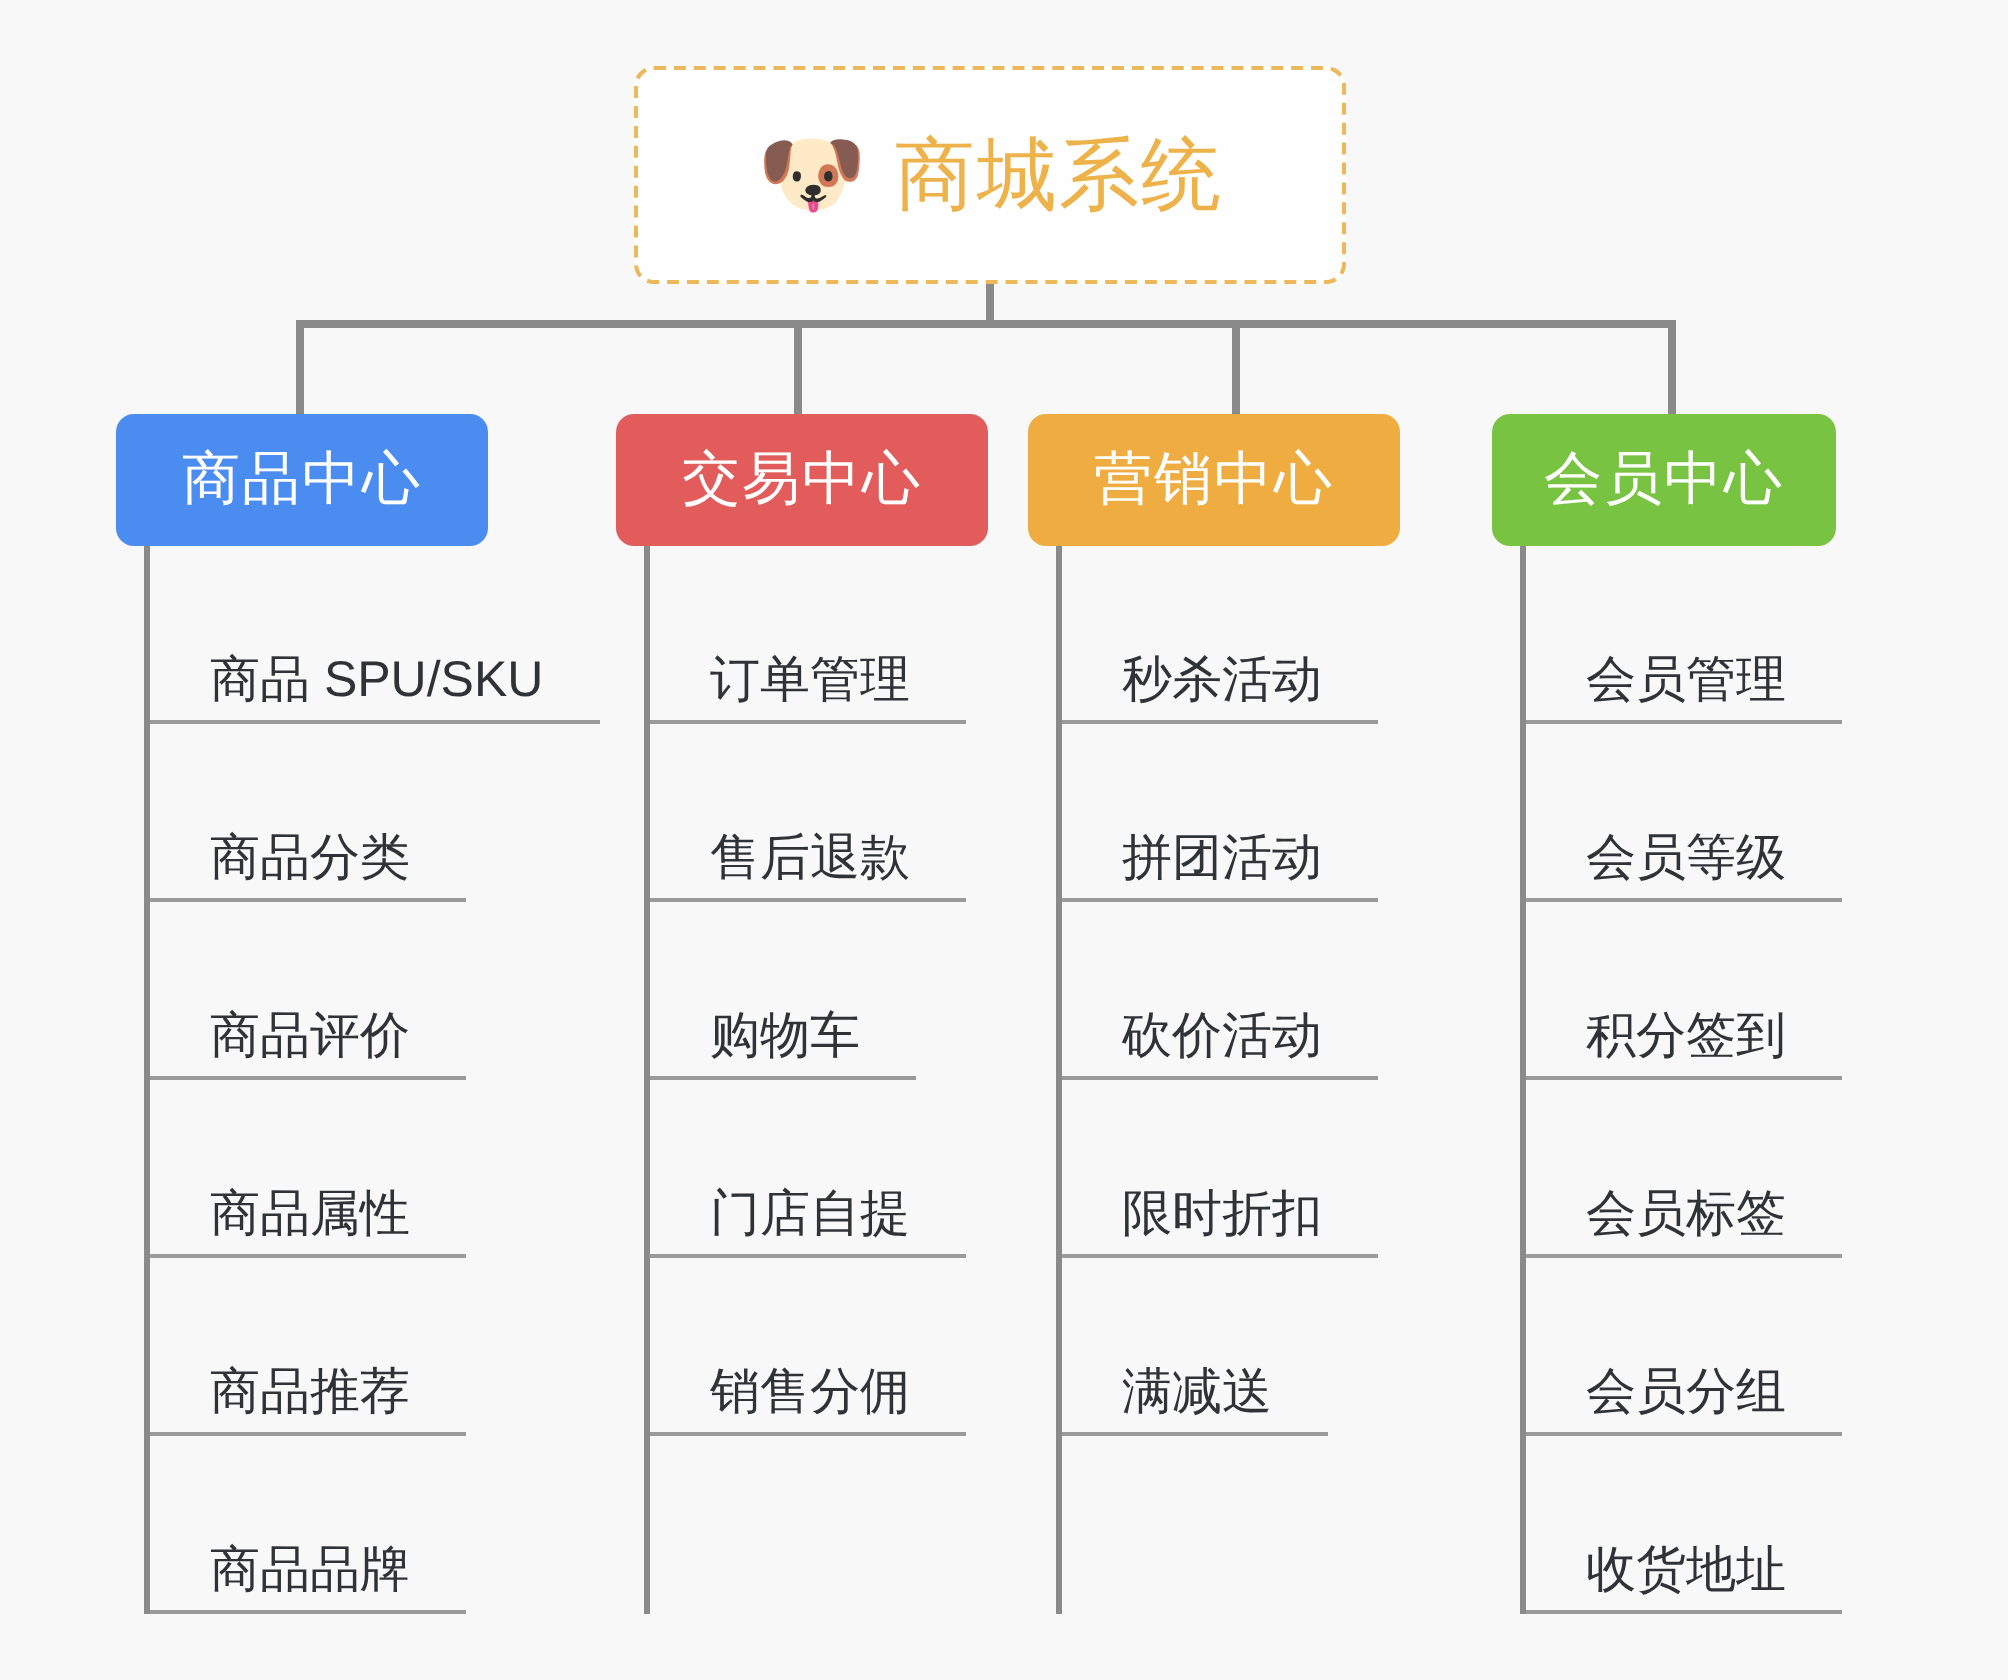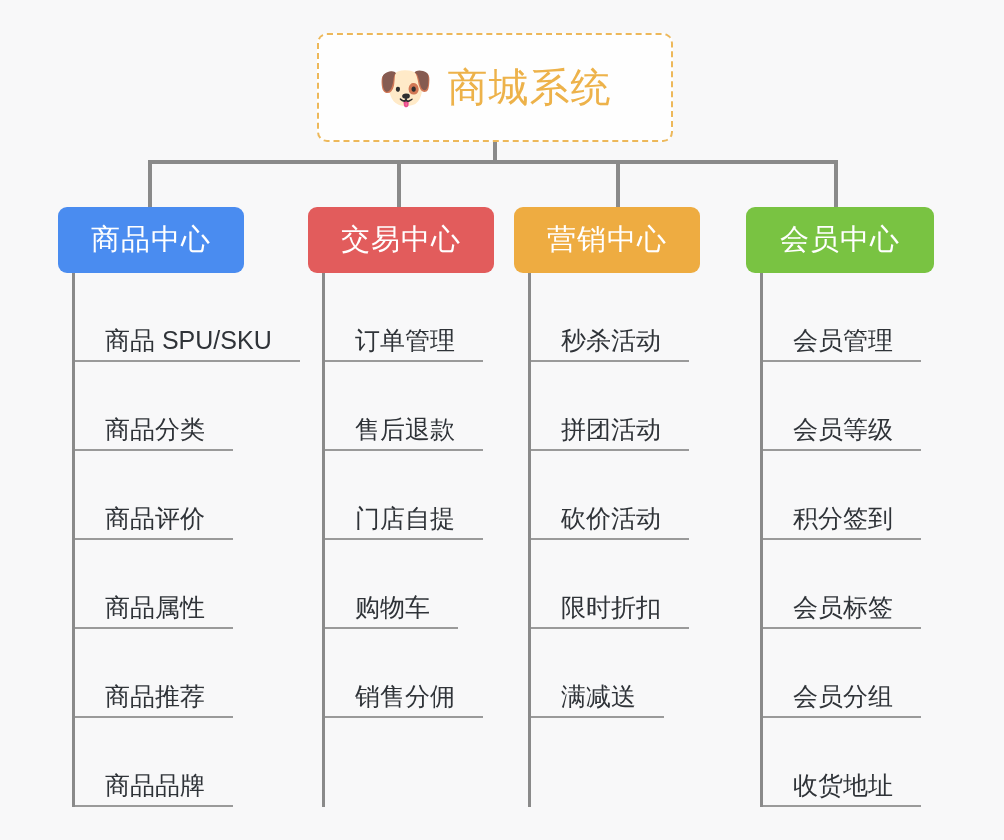--- a/index.html
+++ b/index.html
@@ -166,24 +166,24 @@
         <div class="branch-header" style="background: rgb(226, 92, 92); width: 186px;">交易中心</div>
         <div class="branch-body">
           <div class="trunk" style="height: 534px;"></div>
           <div class="leaf">
             <span class="leaf-label">订单管理</span>
           </div>
           <div class="leaf">
             <span class="leaf-label">售后退款</span>
           </div>
           <div class="leaf">
+            <span class="leaf-label">购物车</span>
+          </div>
+          <div class="leaf">
             <span class="leaf-label">门店自提</span>
-          </div>
-          <div class="leaf">
-            <span class="leaf-label">购物车</span>
           </div>
           <div class="leaf">
             <span class="leaf-label">销售分佣</span>
           </div>
         </div>
       </div>
       <div class="branch" style="left: 514px; width: 186px;">
         <div class="branch-header" style="background: rgb(238, 172, 65); width: 186px;">营销中心</div>
         <div class="branch-body">
           <div class="trunk" style="height: 534px;"></div>
@@ -198,21 +198,21 @@
           </div>
           <div class="leaf">
             <span class="leaf-label">限时折扣</span>
           </div>
           <div class="leaf">
             <span class="leaf-label">满减送</span>
           </div>
         </div>
       </div>
       <div class="branch" style="left: 746px; width: 186px;">
-        <div class="branch-header" style="background: rgb(121, 195, 66); width: 188px;">会员中心</div>
+        <div class="branch-header" style="background: rgb(121, 195, 66); width: 172px;">会员中心</div>
         <div class="branch-body">
           <div class="trunk" style="height: 534px;"></div>
           <div class="leaf">
             <span class="leaf-label">会员管理</span>
           </div>
           <div class="leaf">
             <span class="leaf-label">会员等级</span>
           </div>
           <div class="leaf">
             <span class="leaf-label">积分签到</span>

